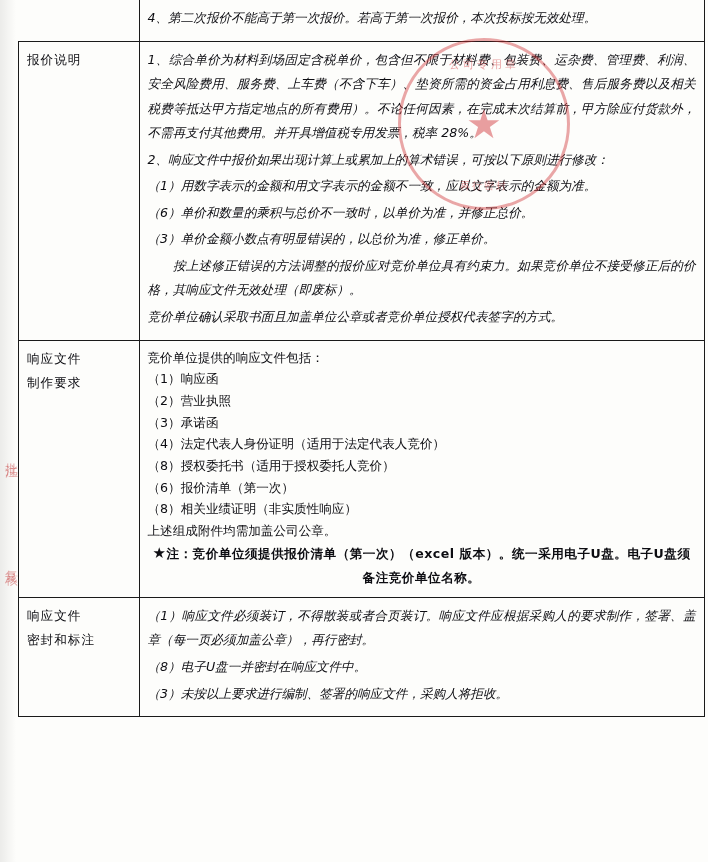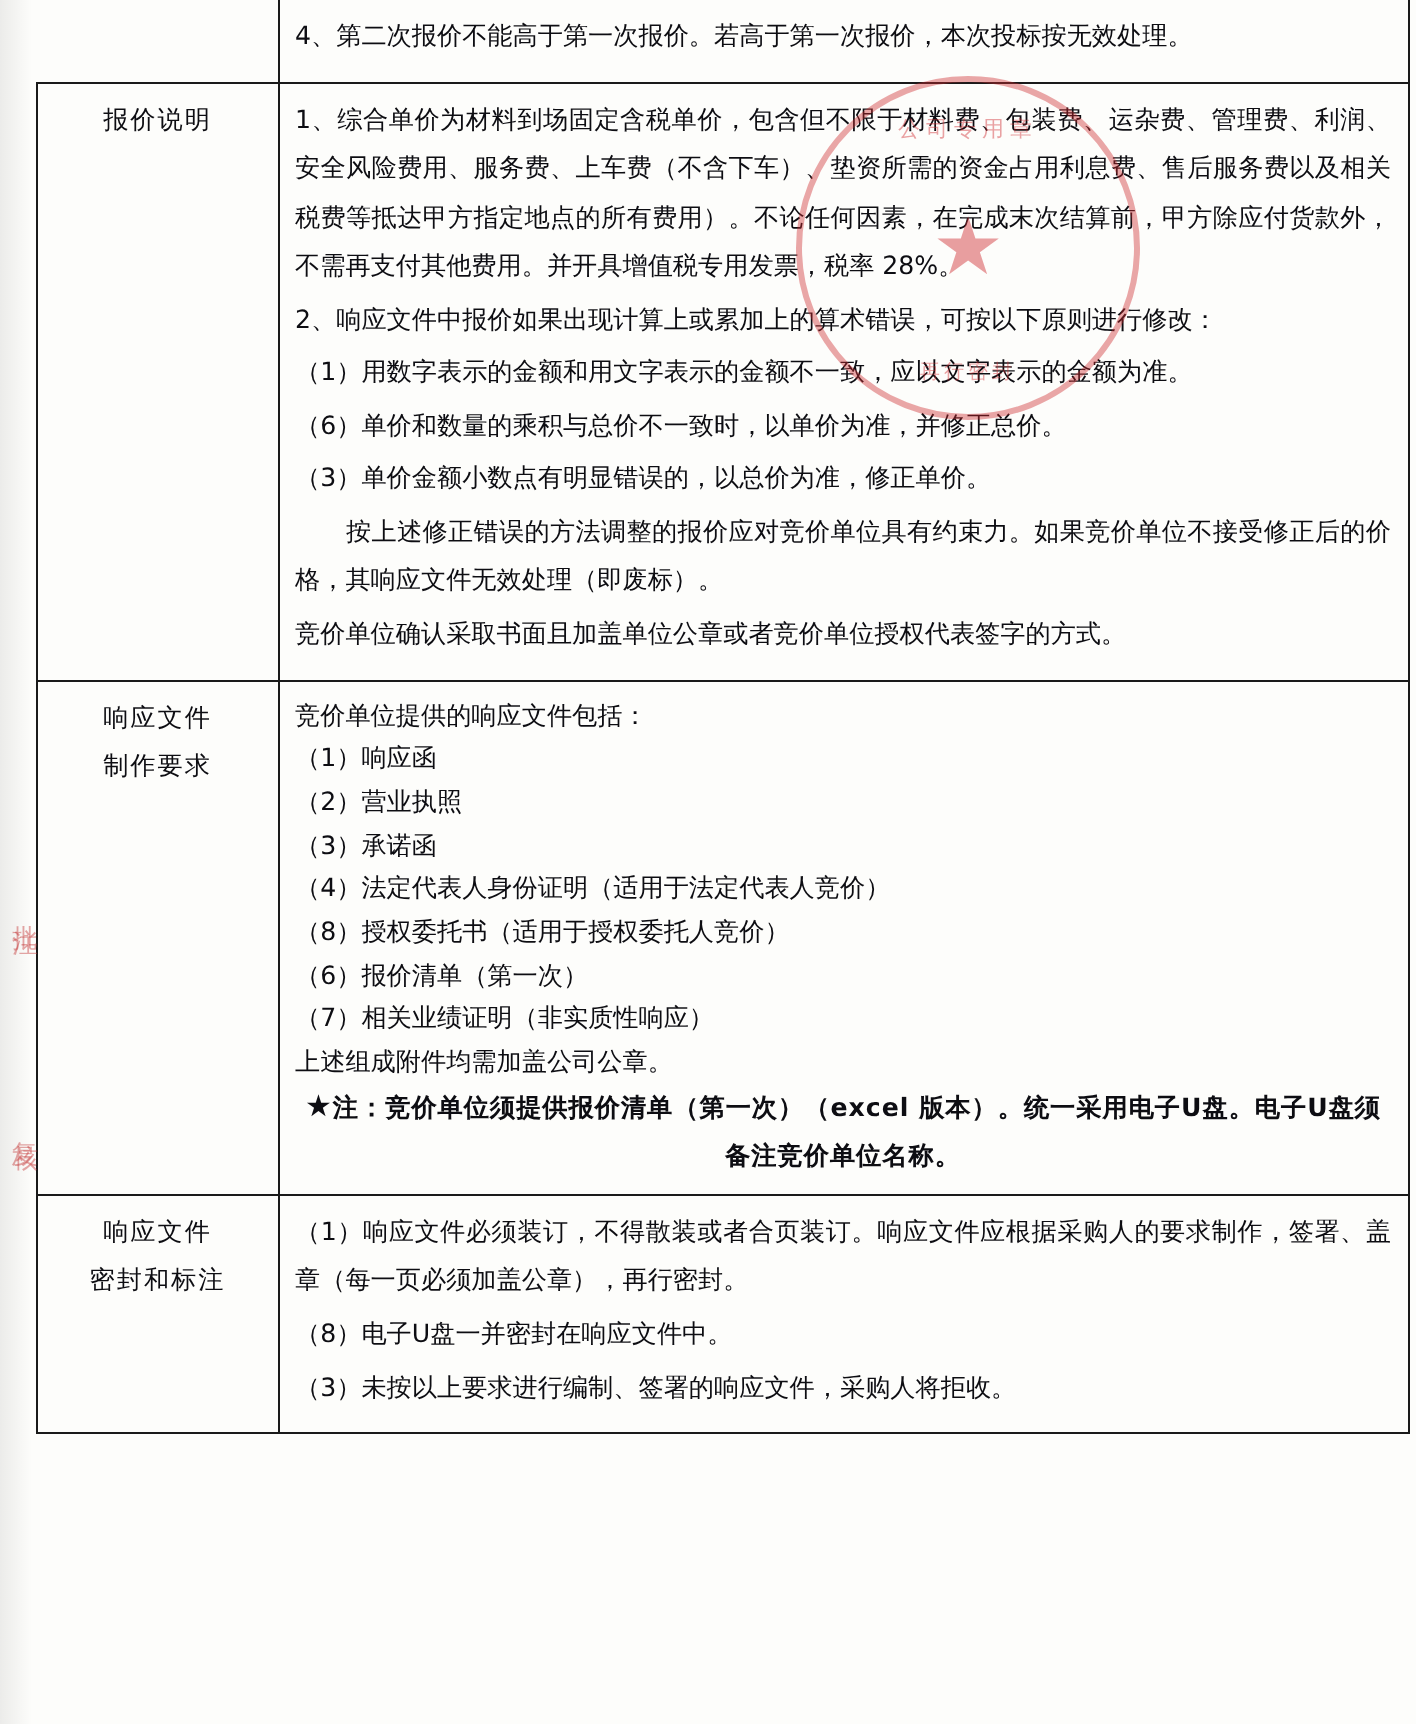--- a/index.html
+++ b/index.html
@@ -29,35 +29,36 @@
   }
   table.doc td {
     border: 1px solid #1a1a1a;
     vertical-align: top;
     padding: 6px 8px 8px 8px;
     font-size: 12.6px;
     line-height: 1.95;
   }
   td.label {
     width: 104px;
-    text-align: center;
+    text-align: left;
     vertical-align: middle;
     padding: 6px 4px;
     letter-spacing: 1px;
     font-size: 12.8px;
     line-height: 1.9;
   }
   td.body {
     width: 548px;
   }
   
   .p {
     margin: 0 0 2px 0;
     text-align: justify;
     text-justify: inter-ideograph;
+    font-style: italic;
   }
   .list-tight p {
     margin: 0;
     line-height: 1.72;
     font-size: 12.6px;
   }
   .big-note {
     font-size: 14.6px;
     font-weight: bold;
     line-height: 2.0;
@@ -178,21 +179,21 @@
         <span class="label-two-line">制作要求</span>
       </td>
       <td class="body list-tight">
         <p>竞价单位提供的响应文件包括：</p>
         <p>（1）响应函</p>
         <p>（2）营业执照</p>
         <p>（3）承诺函</p>
         <p>（4）法定代表人身份证明（适用于法定代表人竞价）</p>
         <p>（8）授权委托书（适用于授权委托人竞价）</p>
         <p>（6）报价清单（第一次）</p>
-        <p>（7）相关业绩证明（非实质性响应）</p>
+        <p>（8）相关业绩证明（非实质性响应）</p>
         <p>上述组成附件均需加盖公司公章。</p>
         <p class="big-note"><span class="star">★</span><span>注：竞价单位须提供报价清单（第一次）（excel 版本）。统一采用电子U盘。电子U盘须备注竞价单位名称。</span></p>
       </td>
     </tr>
 
     <tr>
       <td class="label">
         <span class="label-two-line">响应文件</span>
         <span class="label-two-line">密封和标注</span>
       </td>

